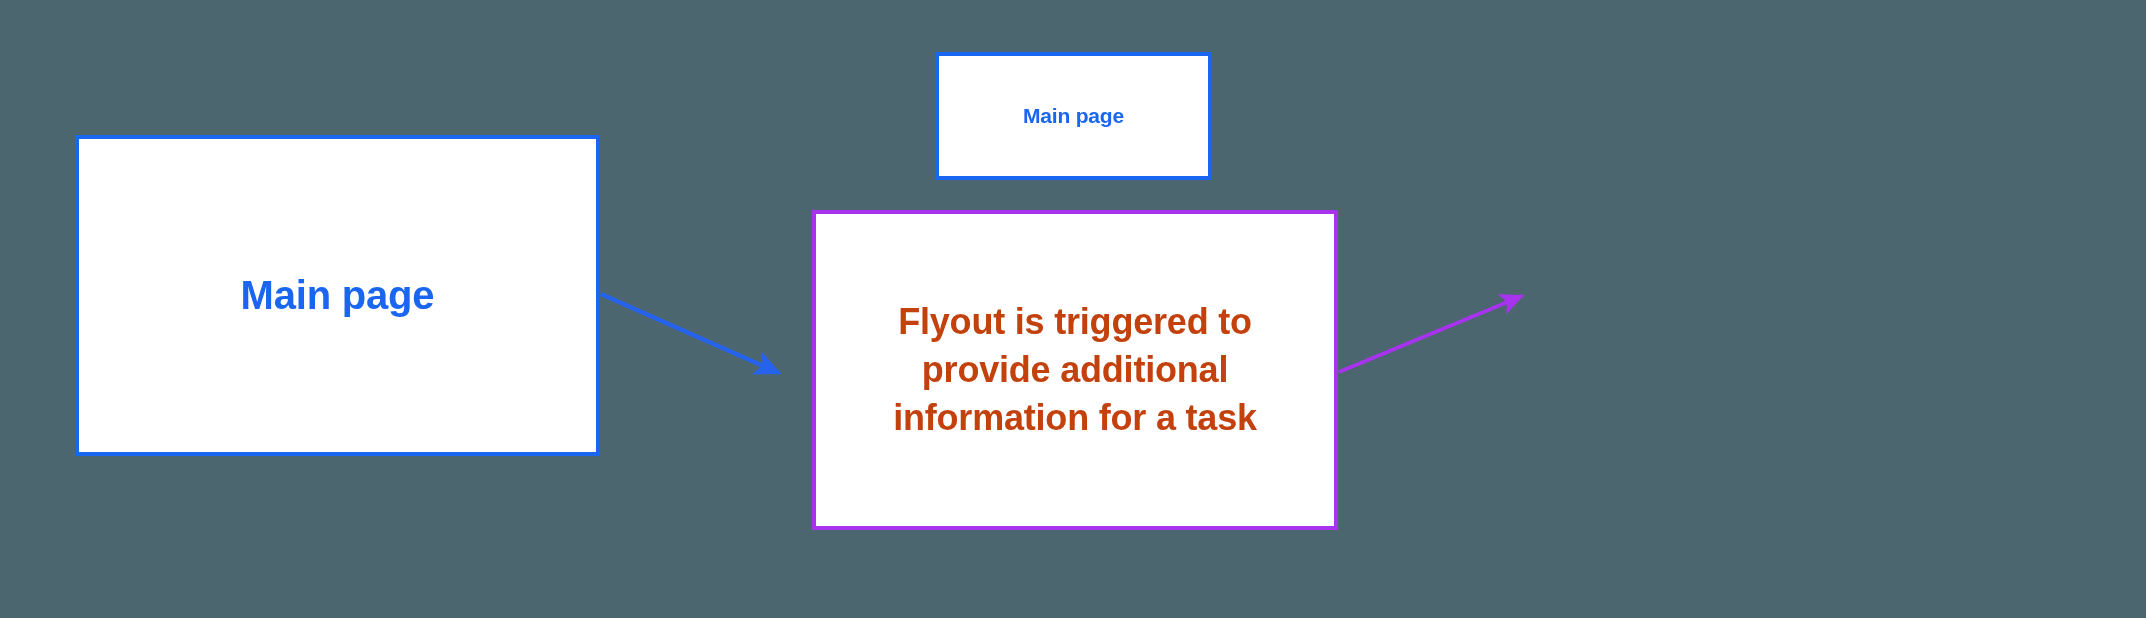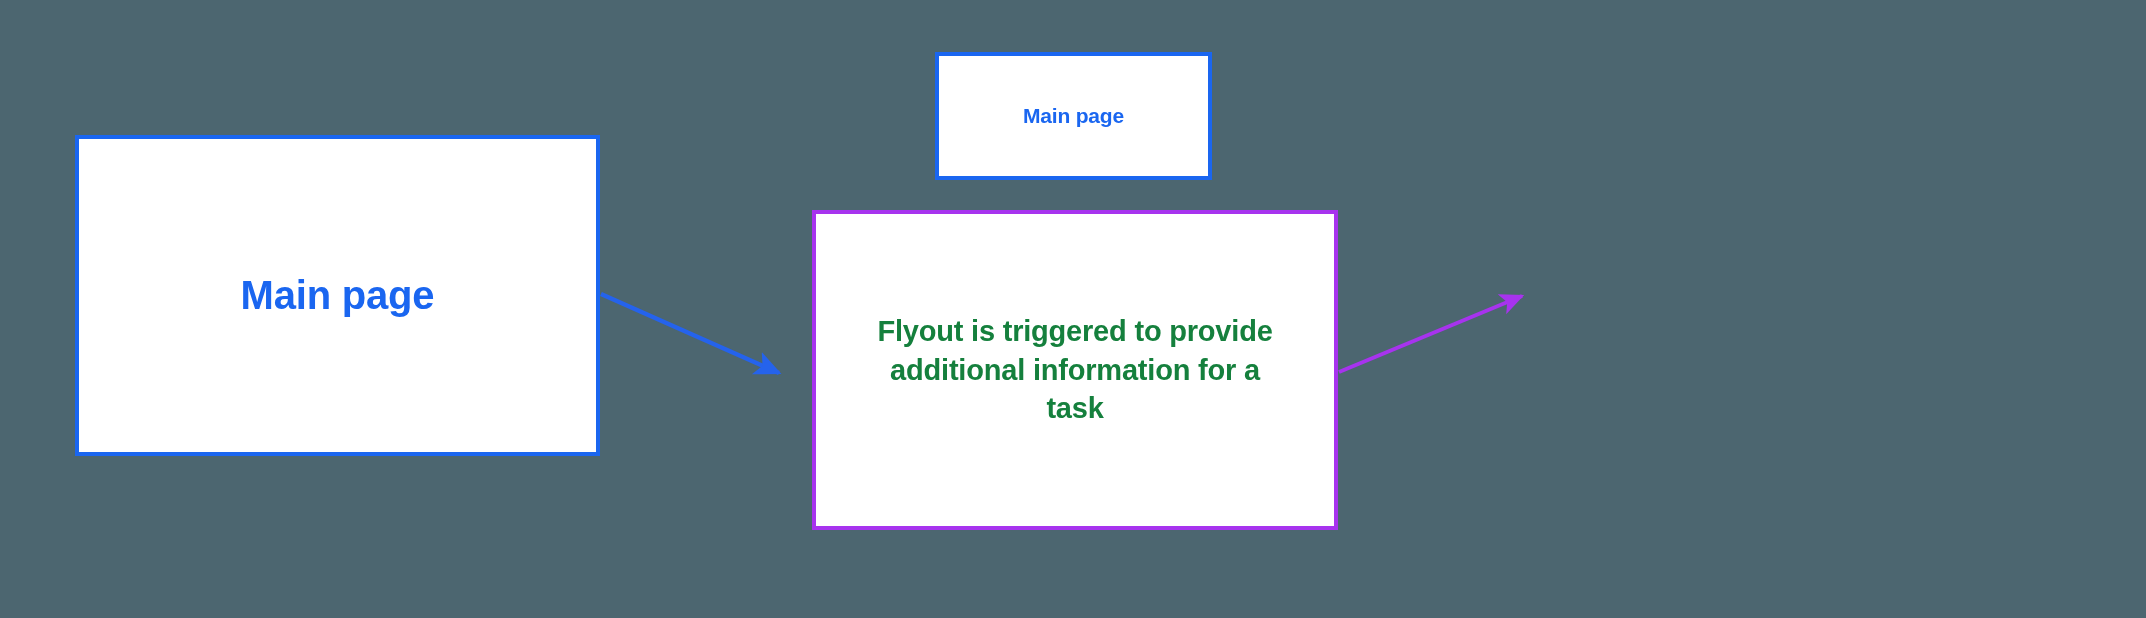--- a/index.html
+++ b/index.html
@@ -68,22 +68,22 @@
   
   #node-flyout {
     left: 812px;
     top: 210px;
     width: 526px;
     height: 320px;
     border-width: 4px;
     border-color: #a733ee;
   }
   #node-flyout .node-label {
-    color: #15803d;
-    font-size: 29px;
+    color: #c2410c;
+    font-size: 36px;
     line-height: 1.33;
     max-width: 400px;
   }
 
   
   #node-user-continues {
     left: 1548px;
     top: 135px;
     width: 524px;
     height: 318px;

